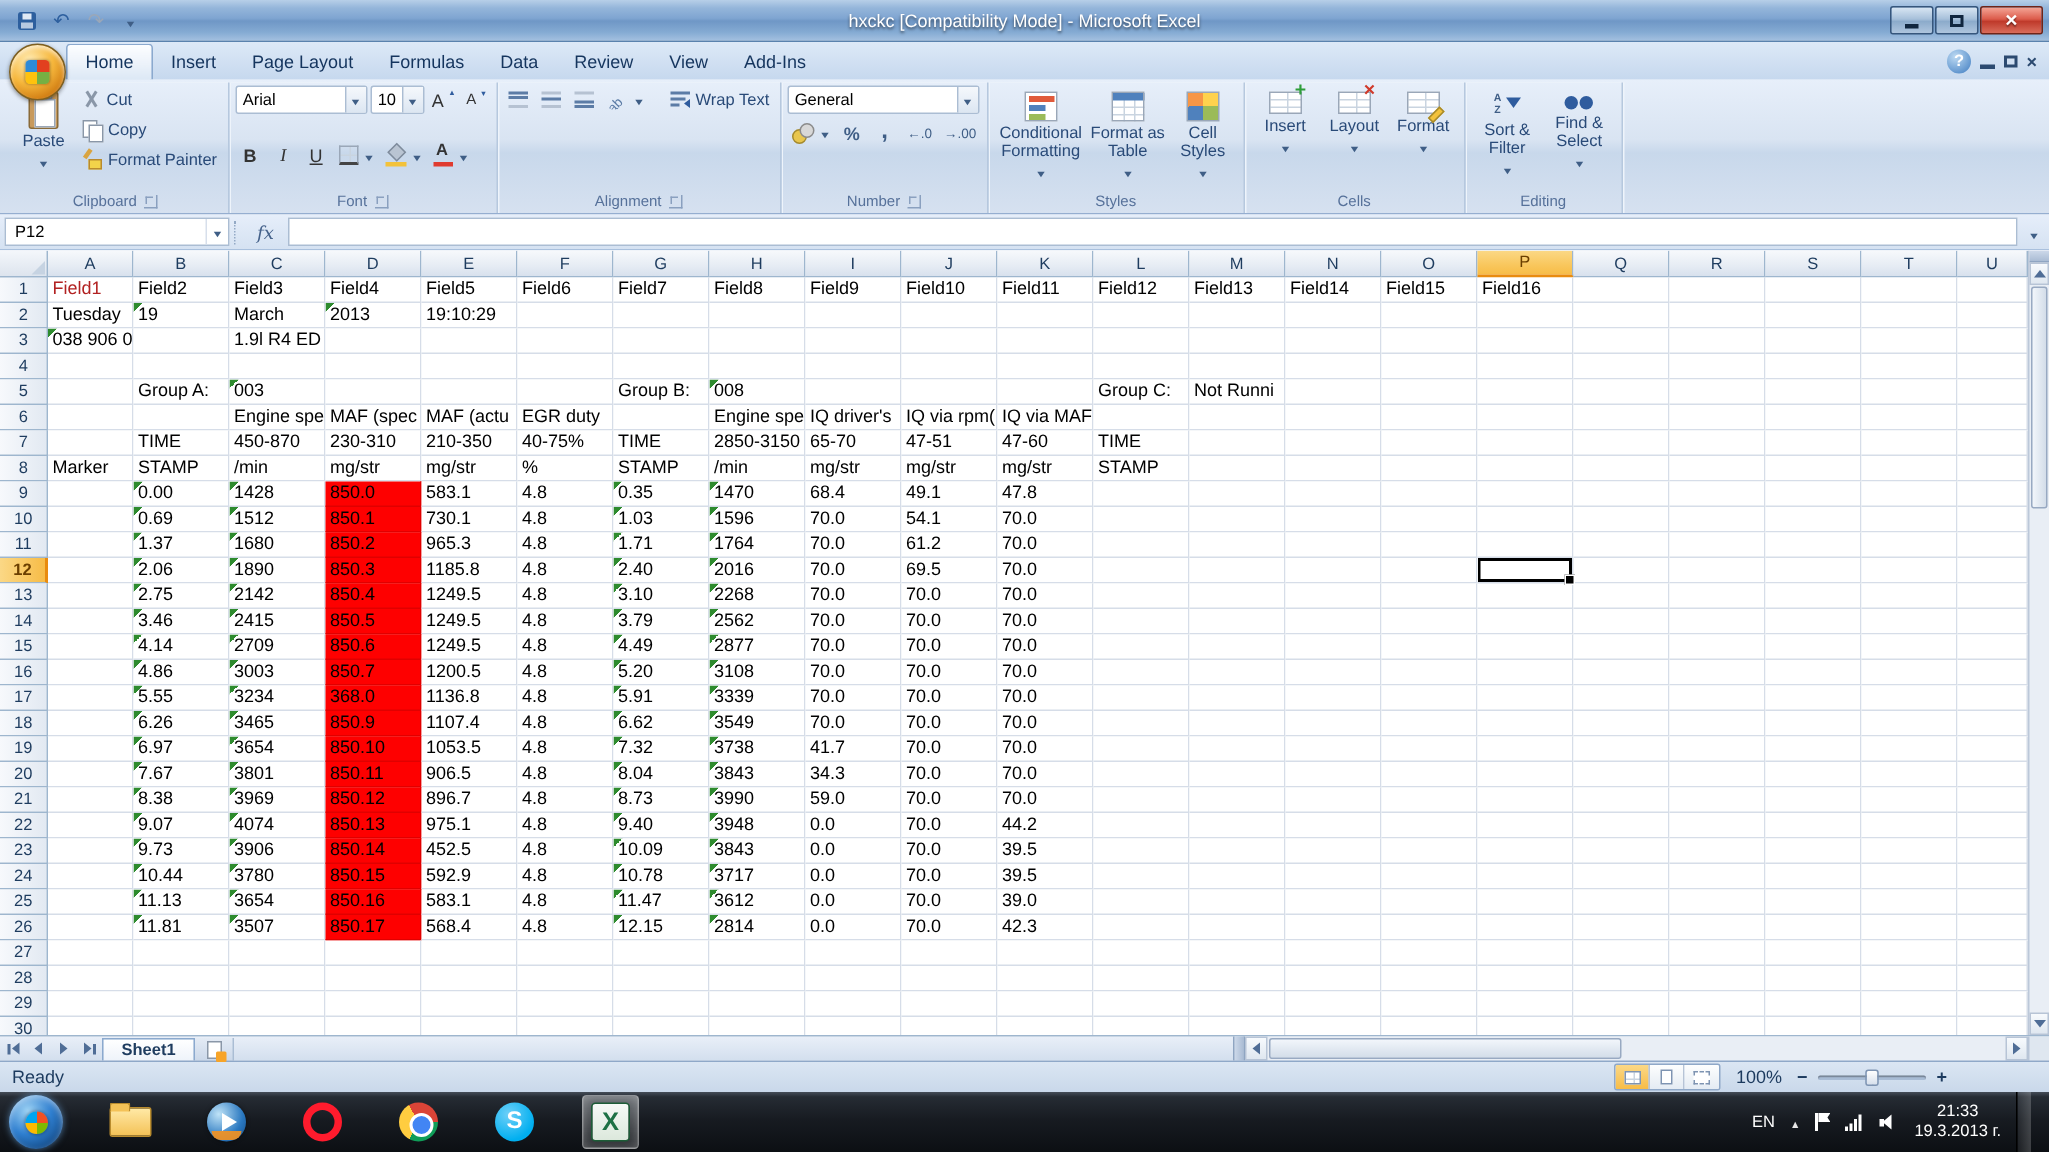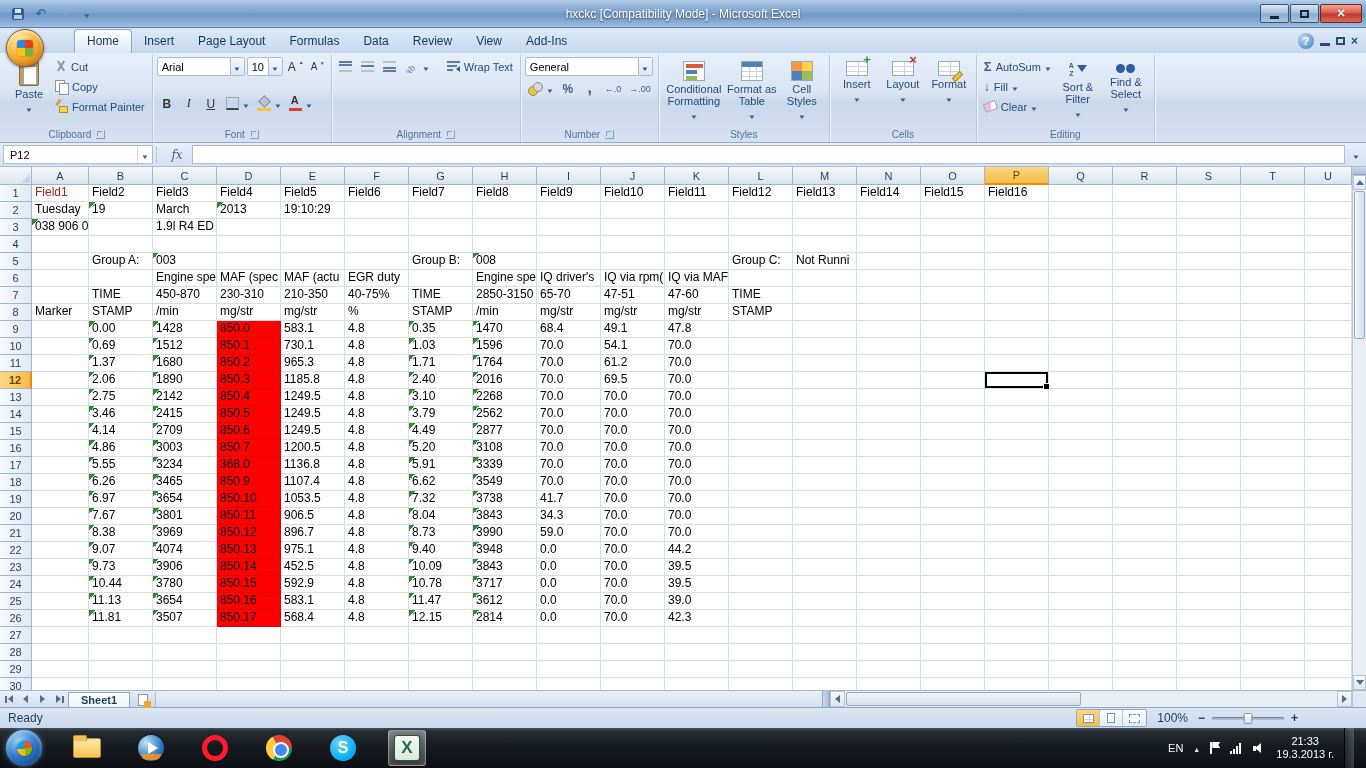--- a/index.html
+++ b/index.html
@@ -19,21 +19,21 @@
   .dd::after{content:"▼";font-size:6px;color:#3f5e86;display:inline-block;transform:scaleX(1.4);}
   .title-text{position:absolute;left:0;right:0;text-align:center;color:#fff;font-size:12px;text-shadow:0 1px 2px rgba(0,0,0,.6);}
   .winbtns{margin-left:auto;display:flex;gap:1px;padding-right:4px;z-index:3;}
   .winbtn{width:29px;height:19px;border:1px solid #36567c;border-radius:2px;background:linear-gradient(#d8e6f3,#a7c0da 45%,#8cabcb 55%,#aec5de);display:flex;align-items:center;justify-content:center;}
   .winbtn.close{width:42px;background:linear-gradient(#f4a596,#dc5c4b 45%,#bf3a2b 55%,#d96c5b);border-color:#6f2418;}
   .glyph-min{width:9px;height:3px;background:#10263f;margin-top:7px;}
   .glyph-max{width:9px;height:8px;border:2px solid #10263f;}
   .glyph-x::after{content:"×";color:#fff;font-size:14px;font-weight:bold;line-height:1;text-shadow:0 1px 1px rgba(0,0,0,.4);}
 
   
-  .tabrow{flex:0 0 25px;background:linear-gradient(#dde9f7,#c6d8ee);display:flex;align-items:flex-end;padding-left:74px;position:relative;}
+  .tabrow{flex:0 0 25px;background:linear-gradient(#dde9f7,#c6d8ee);display:flex;align-items:flex-end;padding-left:44px;position:relative;}
   .orb{position:absolute;top:1px;left:6px;width:38px;height:38px;border-radius:50%;z-index:20;background:radial-gradient(circle at 35% 28%,#ffeab0,#f6b73c 45%,#d07c12 78%,#8f5006);border:1px solid #7c5f23;box-shadow:0 1px 3px rgba(0,0,0,.45),inset 0 2px 3px rgba(255,255,255,.65);display:flex;align-items:center;justify-content:center;}
   .orb-flag{width:16px;height:16px;border-radius:3px;background:conic-gradient(#e2401f 0 25%,#76b043 0 50%,#ffc20e 0 75%,#2e8ad8 0);box-shadow:0 0 2px rgba(0,0,0,.4);}
   .rtab{padding:4px 12px 5px;font-size:12px;color:#15355e;border-radius:3px 3px 0 0;}
   .rtab.active{background:linear-gradient(#fdfeff,#ecf2fa 55%,#dce8f5);border:1px solid #8ba9ce;border-bottom:none;font-weight:normal;}
   .tabrow-right{margin-left:auto;display:flex;align-items:center;gap:6px;padding:0 8px 4px 0;}
   .helpbtn{width:16px;height:16px;border-radius:50%;background:radial-gradient(circle at 35% 30%,#bcd9f2,#3e7cc1);color:#fff;font-size:11px;font-weight:bold;display:flex;align-items:center;justify-content:center;}
   .helpbtn::after{content:"?";}
   .wb-min{width:10px;height:3px;background:#2c4a70;margin-top:6px;}
   .wb-res{width:9px;height:8px;border:2px solid #2c4a70;}
   .wb-x::after{content:"×";color:#2c4a70;font-size:12px;font-weight:bold;line-height:1;}
@@ -490,37 +490,20 @@
           <span class="dd"></span>
         </div>
       </div>
       <div class="rgroup-label">
           <span>Cells</span>
         </div>
     </div>
 
     <div class="rgroup">
       <div class="rgroup-content">
-        <div class="vcol">
-          <div class="sbtn">
-              <span class="ic-sigma"></span>
-              <span>AutoSum</span>
-              <span class="dd"></span>
-            </div>
-          <div class="sbtn">
-              <span class="ic-filldown"></span>
-              <span>Fill</span>
-              <span class="dd"></span>
-            </div>
-          <div class="sbtn">
-              <span class="ic-eraser"></span>
-              <span>Clear</span>
-              <span class="dd"></span>
-            </div>
-        </div>
         <div class="bigbtn" style="width:48px;">
           <span class="ic-sortfilter"></span>
           <span>Sort &amp; Filter</span>
           <span class="dd"></span>
         </div>
         <div class="bigbtn" style="width:48px;">
           <span class="ic-find"></span>
           <span>Find &amp; Select</span>
           <span class="dd"></span>
         </div>

